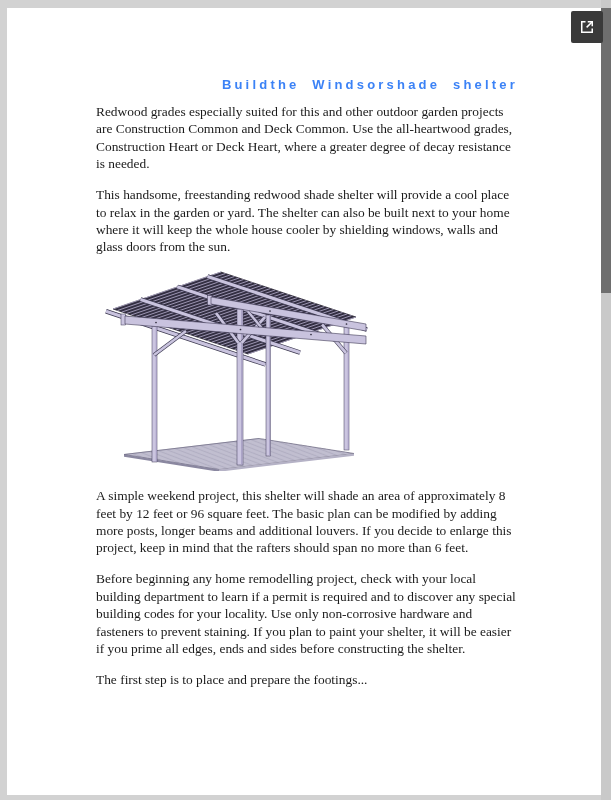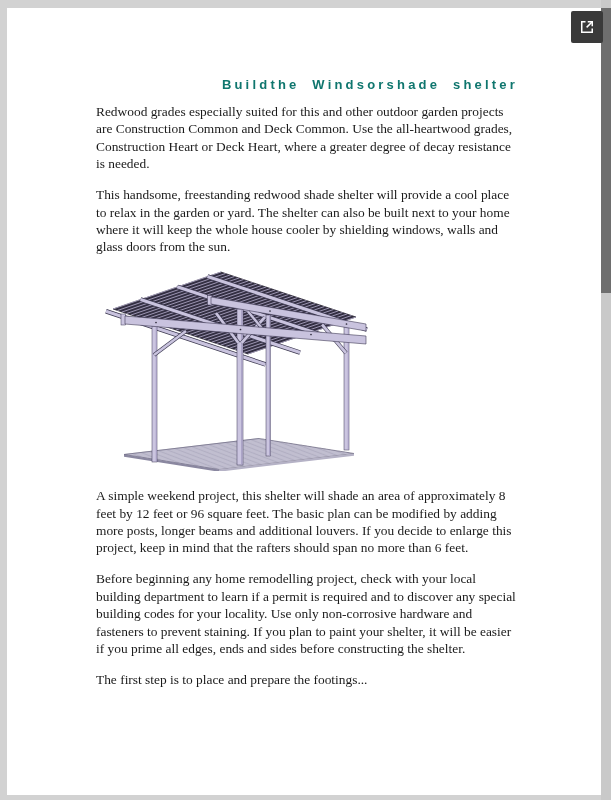--- a/index.html
+++ b/index.html
@@ -20,21 +20,21 @@
     align-items:center;justify-content:center;cursor:pointer;padding:0;
   }
   
   .article{
     position:absolute;left:96px;top:74px;width:424px;color:#1a1a1a;
     font-size:13.4px;line-height:17.4px;
   }
   .article h1{
     margin:0 0 8px 0;padding:0 2px 0 0;height:21px;line-height:21px;
     font-family:"Liberation Sans", sans-serif;font-size:13px;font-weight:bold;
-    color:#0f766e;letter-spacing:3.2px;word-spacing:6px;text-align:right;
+    color:#3b82f6;letter-spacing:3.2px;word-spacing:6px;text-align:right;
     white-space:nowrap;
   }
   .article p{margin:0 0 13.5px 0;}
   .article p.last{margin-bottom:0;font-family:Liberation Serif, serif;}
   figure{margin:8px 0 16px 0;width:285px;height:202px;}
   figure svg{display:block;}
 </style>
 </head>
 <body>
 

